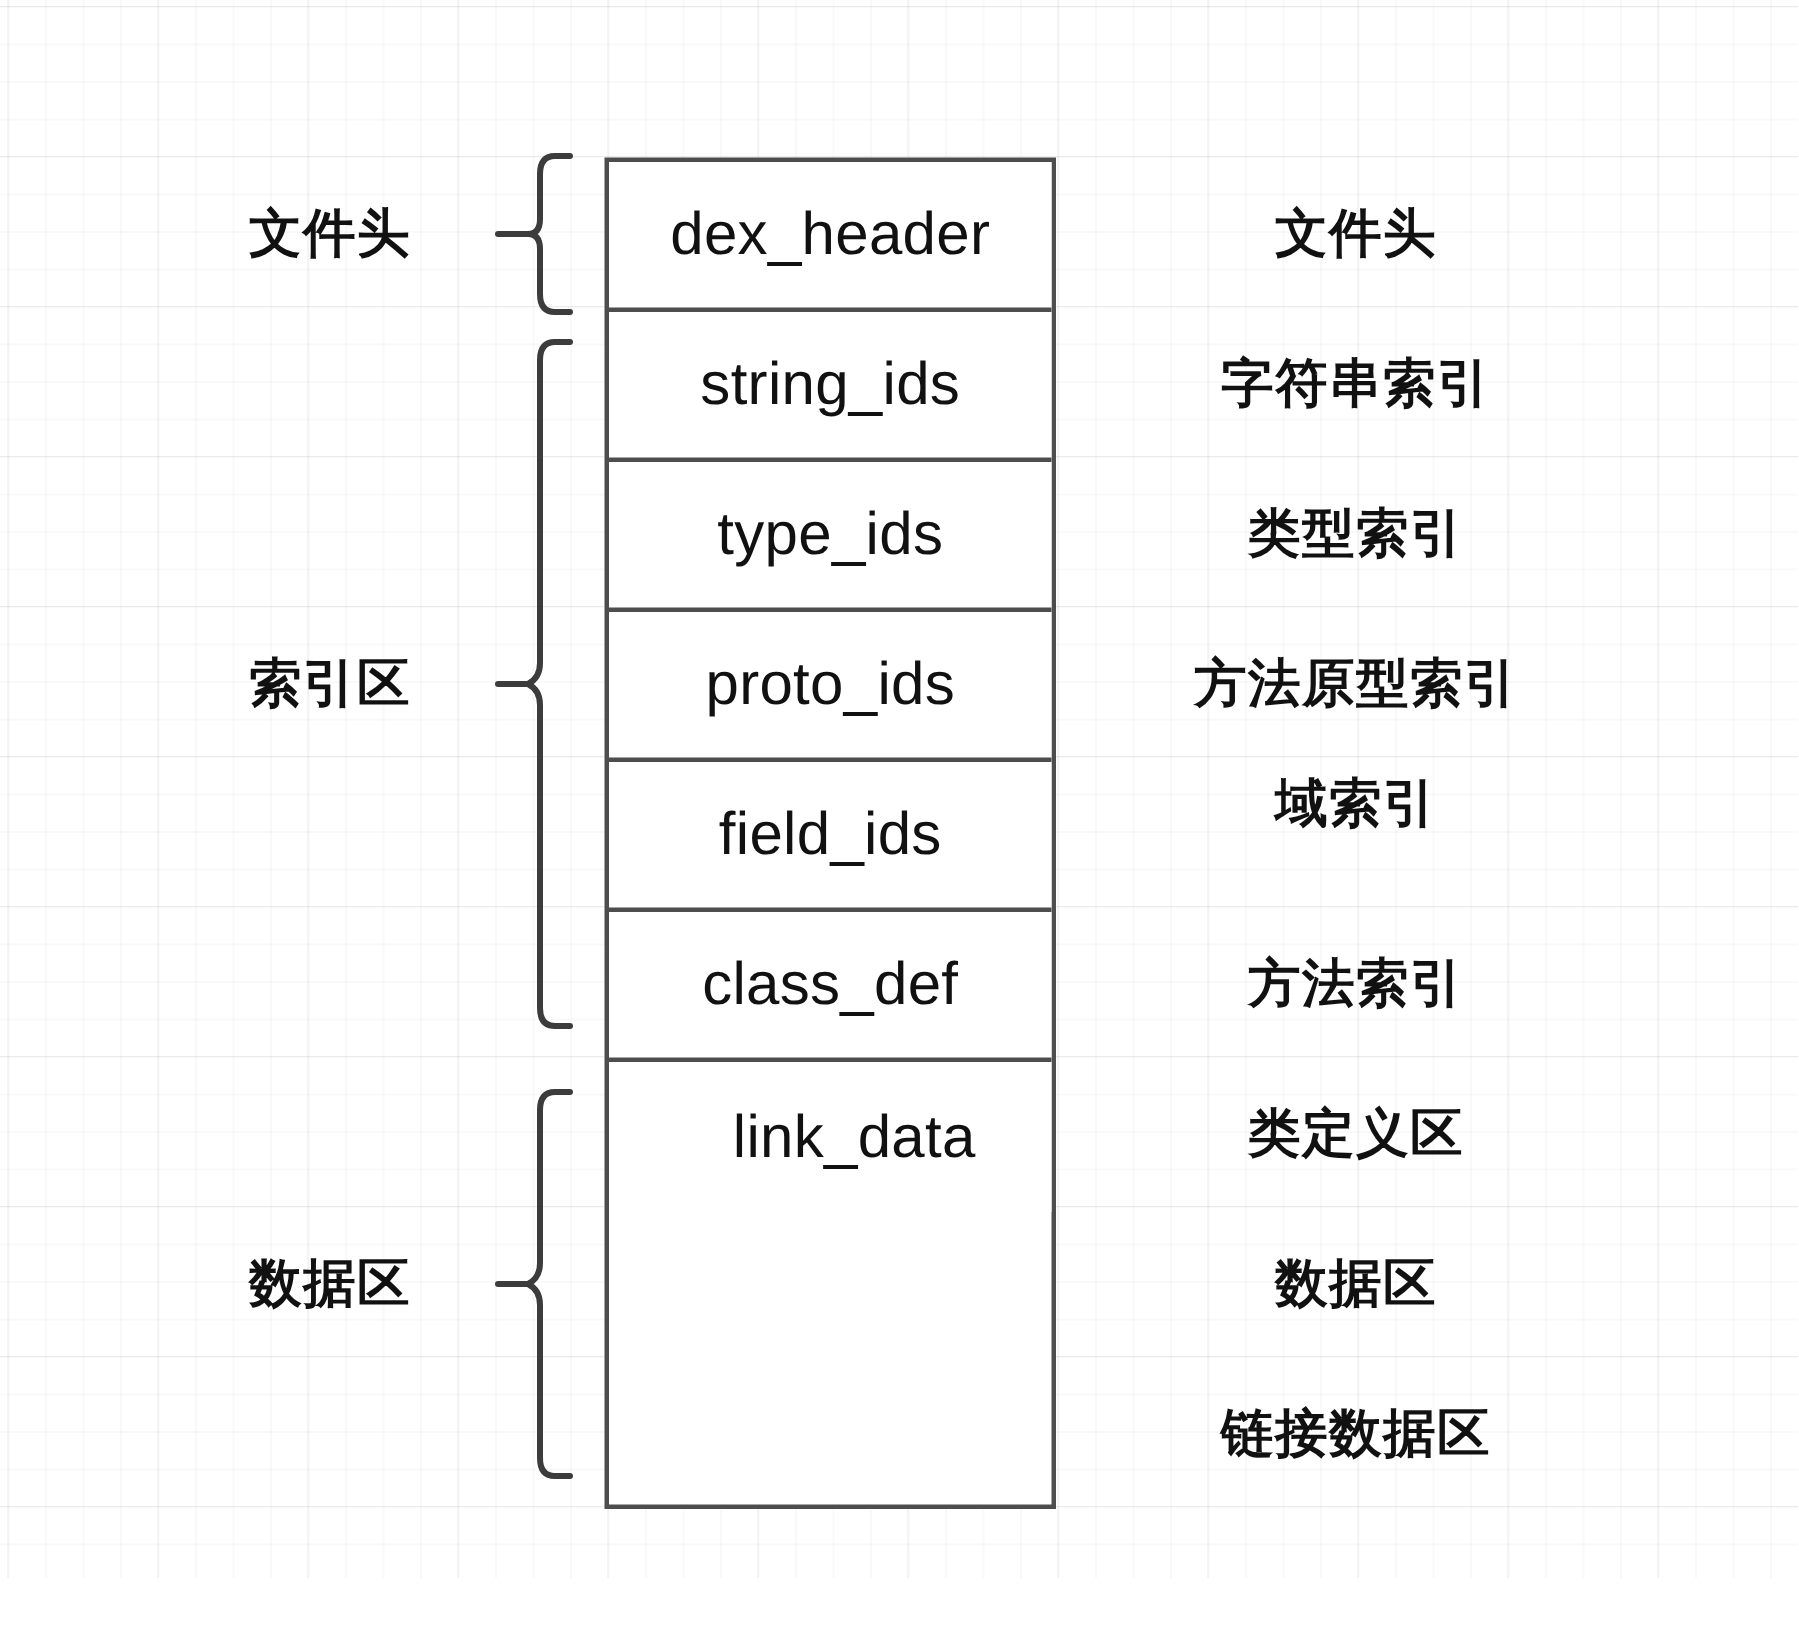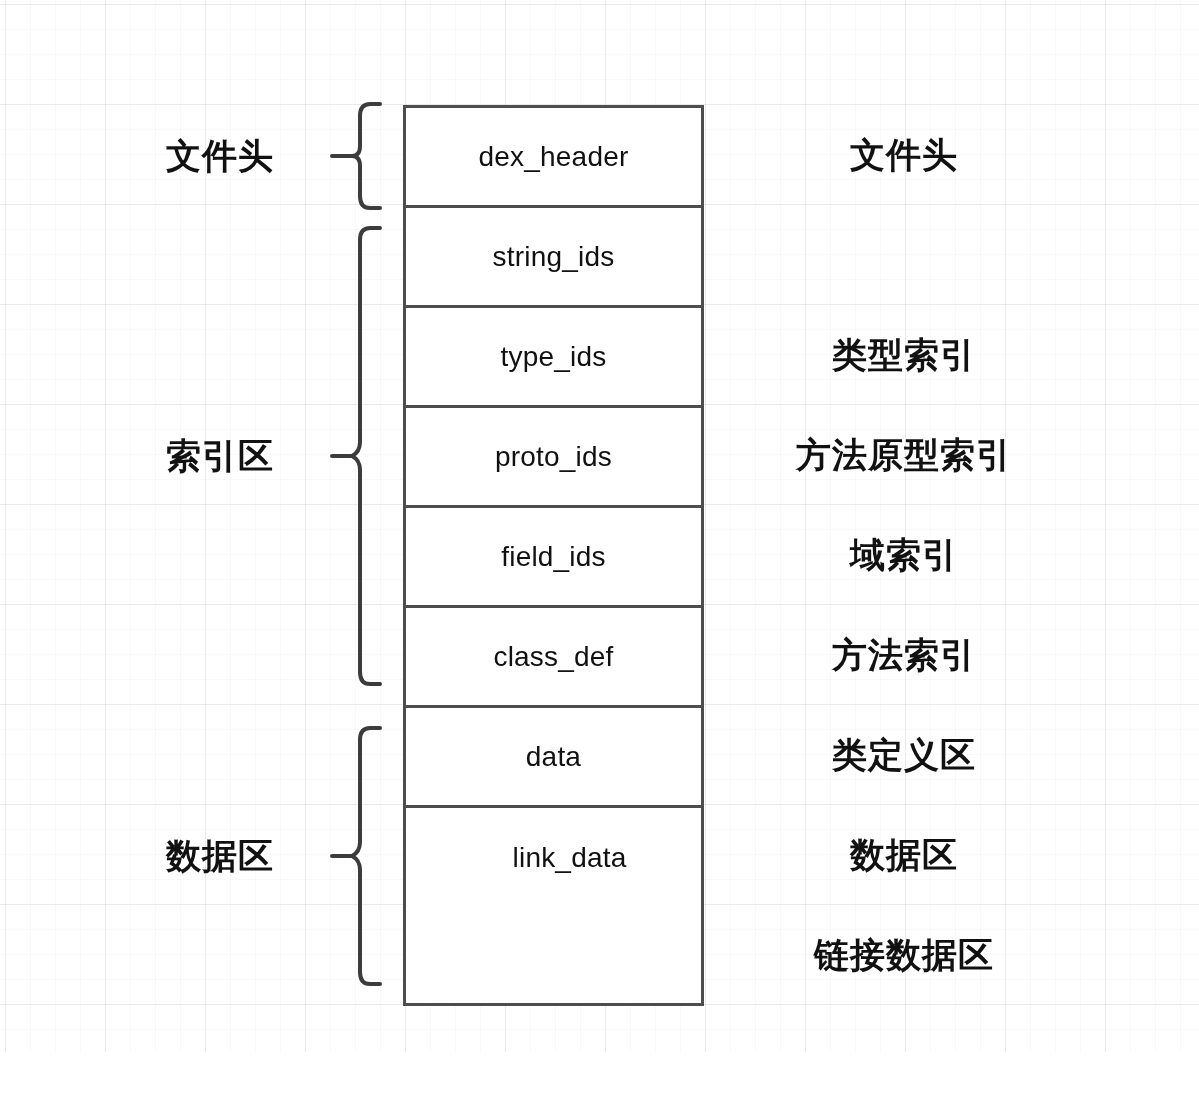--- a/index.html
+++ b/index.html
@@ -52,21 +52,21 @@
     align-items: center;
     justify-content: center;
     border-bottom: 3px solid #4d4d4d;
     background: #ffffff;
   }
   .seg-row:last-child {
     border-bottom: none;
     padding-left: 32px;
   }
   .seg-label {
-    font-size: 28px;
+    font-size: 40px;
     font-weight: 500;
     color: #111111;
     letter-spacing: 0.2px;
     white-space: nowrap;
   }
 
   
   .right-note {
     position: absolute;
     left: 704px;
@@ -153,37 +153,37 @@
     <div class="seg-row">
       <span class="seg-label">proto_ids</span>
     </div>
     <div class="seg-row">
       <span class="seg-label">field_ids</span>
     </div>
     <div class="seg-row">
       <span class="seg-label">class_def</span>
     </div>
     <div class="seg-row">
-      <span class="seg-label">data</span>
-    </div>
-    <div class="seg-row">
       <span class="seg-label">link_data</span>
     </div>
   </div>
 
   <div class="right-note" style="top:105px;">
     <span>文件头</span>
   </div>
+  <div class="right-note" style="top:205px;">
+    <span>字符串索引</span>
+  </div>
   <div class="right-note" style="top:405px;">
     <span>方法原型索引</span>
   </div>
   <div class="right-note" style="top:305px;">
     <span>类型索引</span>
   </div>
-  <div class="right-note" style="top:505px;text-align:right;">
+  <div class="right-note" style="top:485px;text-align:right;">
     <span>域索引</span>
   </div>
   <div class="right-note" style="top:705px;">
     <span>类定义区</span>
   </div>
   <div class="right-note" style="top:605px;">
     <span>方法索引</span>
   </div>
   <div class="right-note" style="top:805px;">
     <span>数据区</span>

